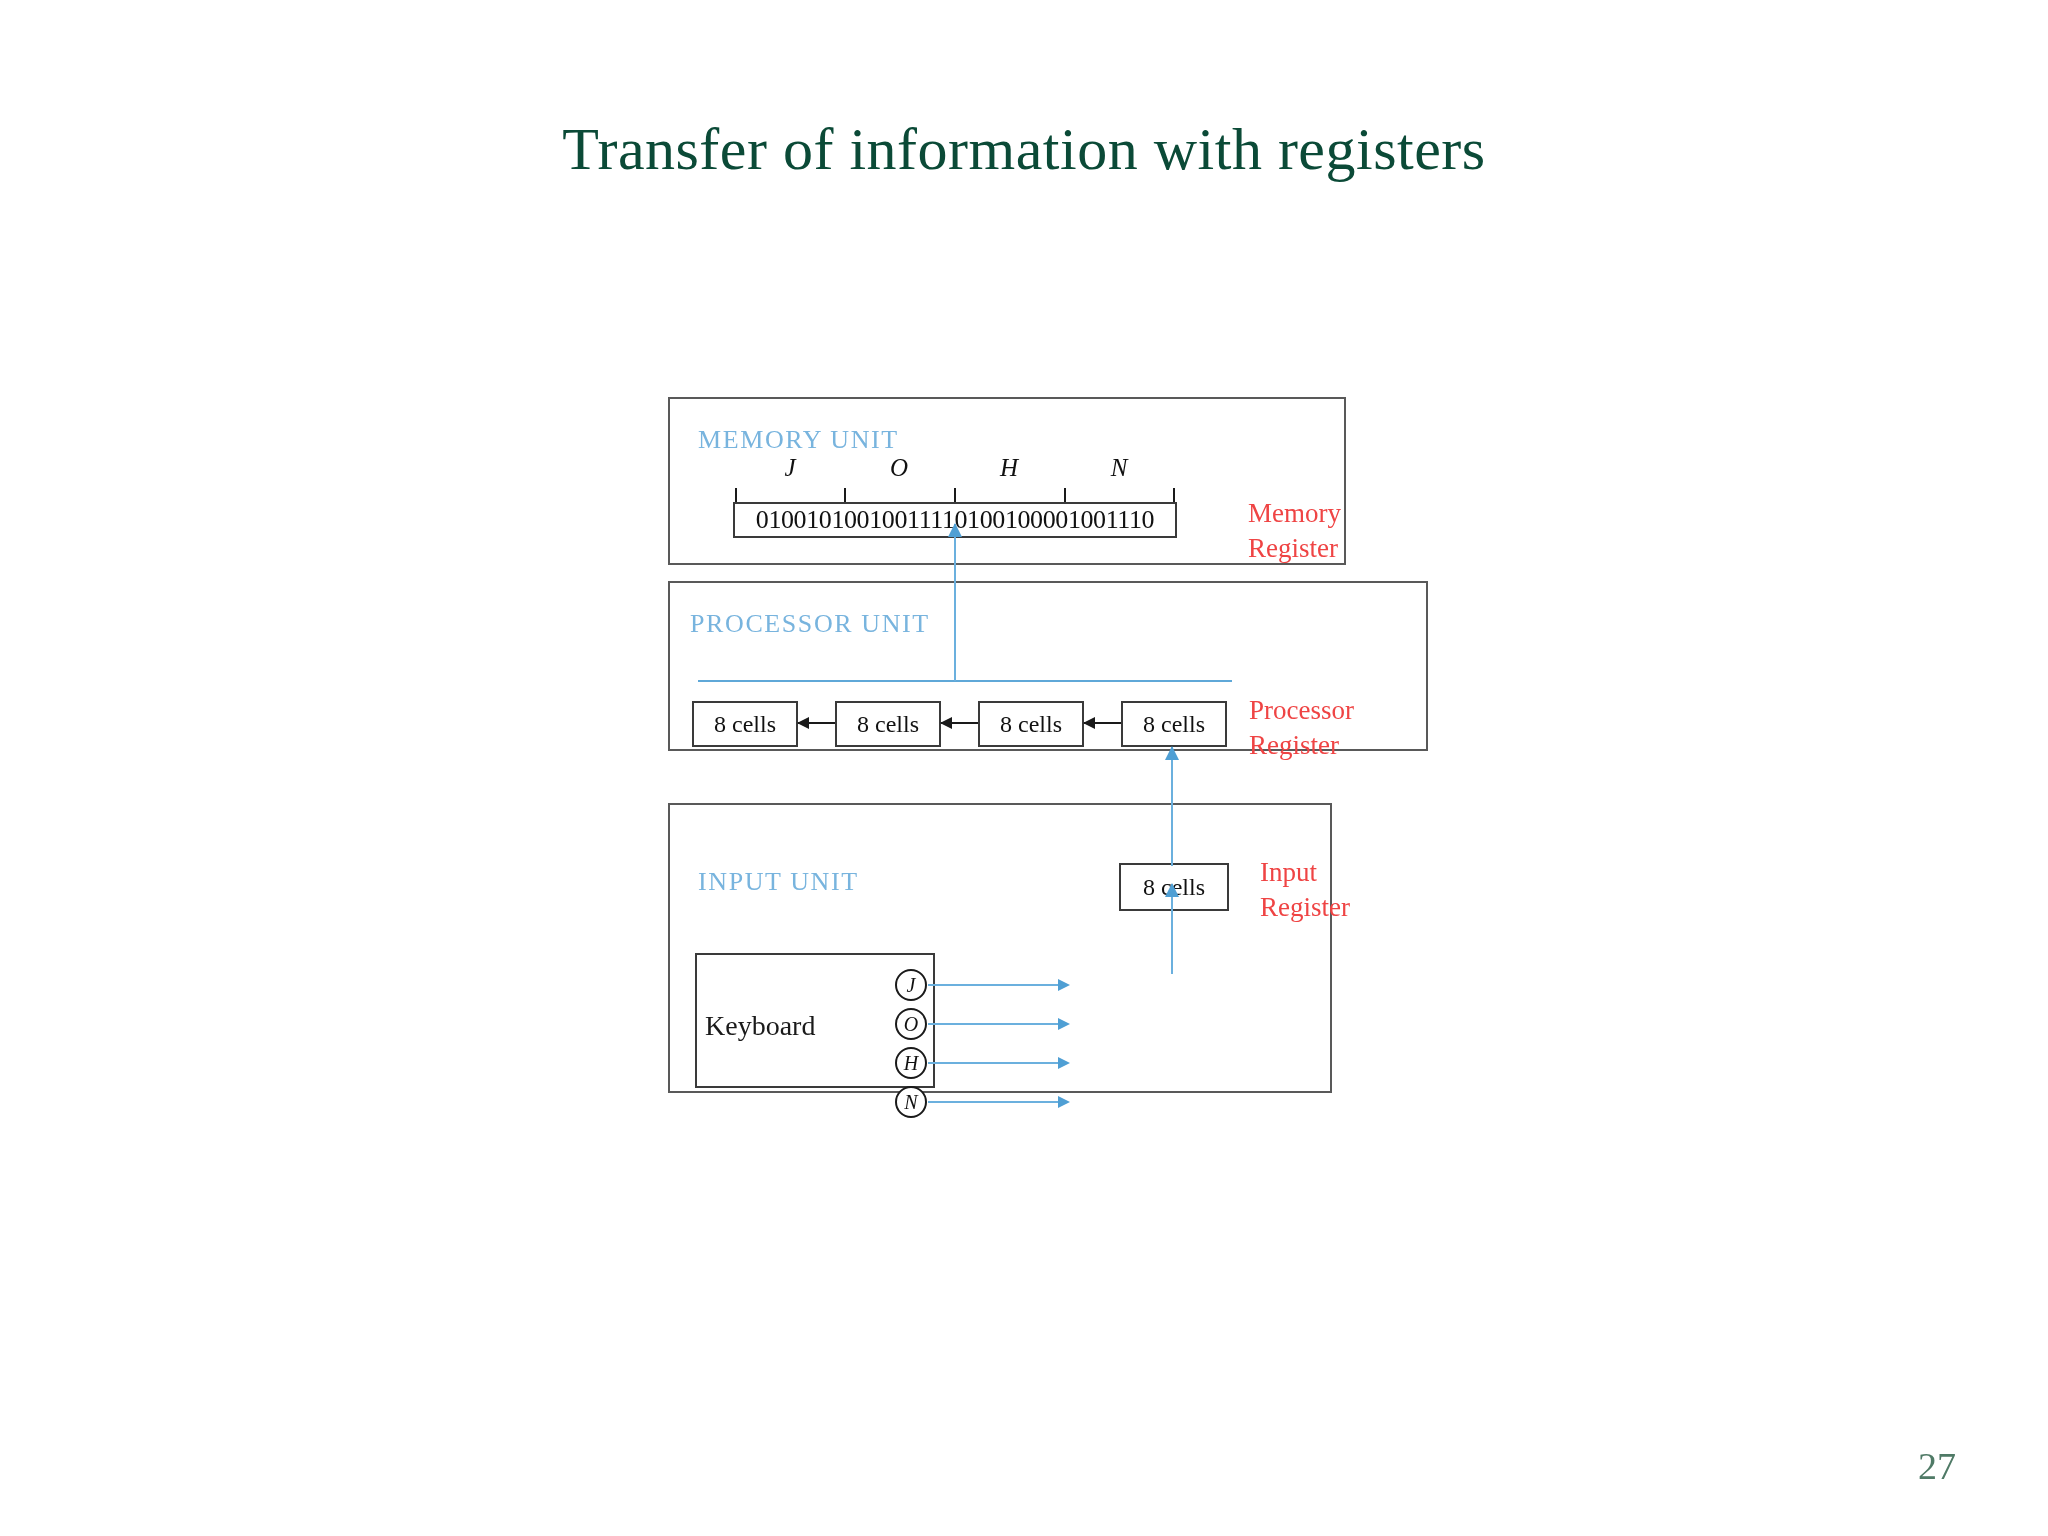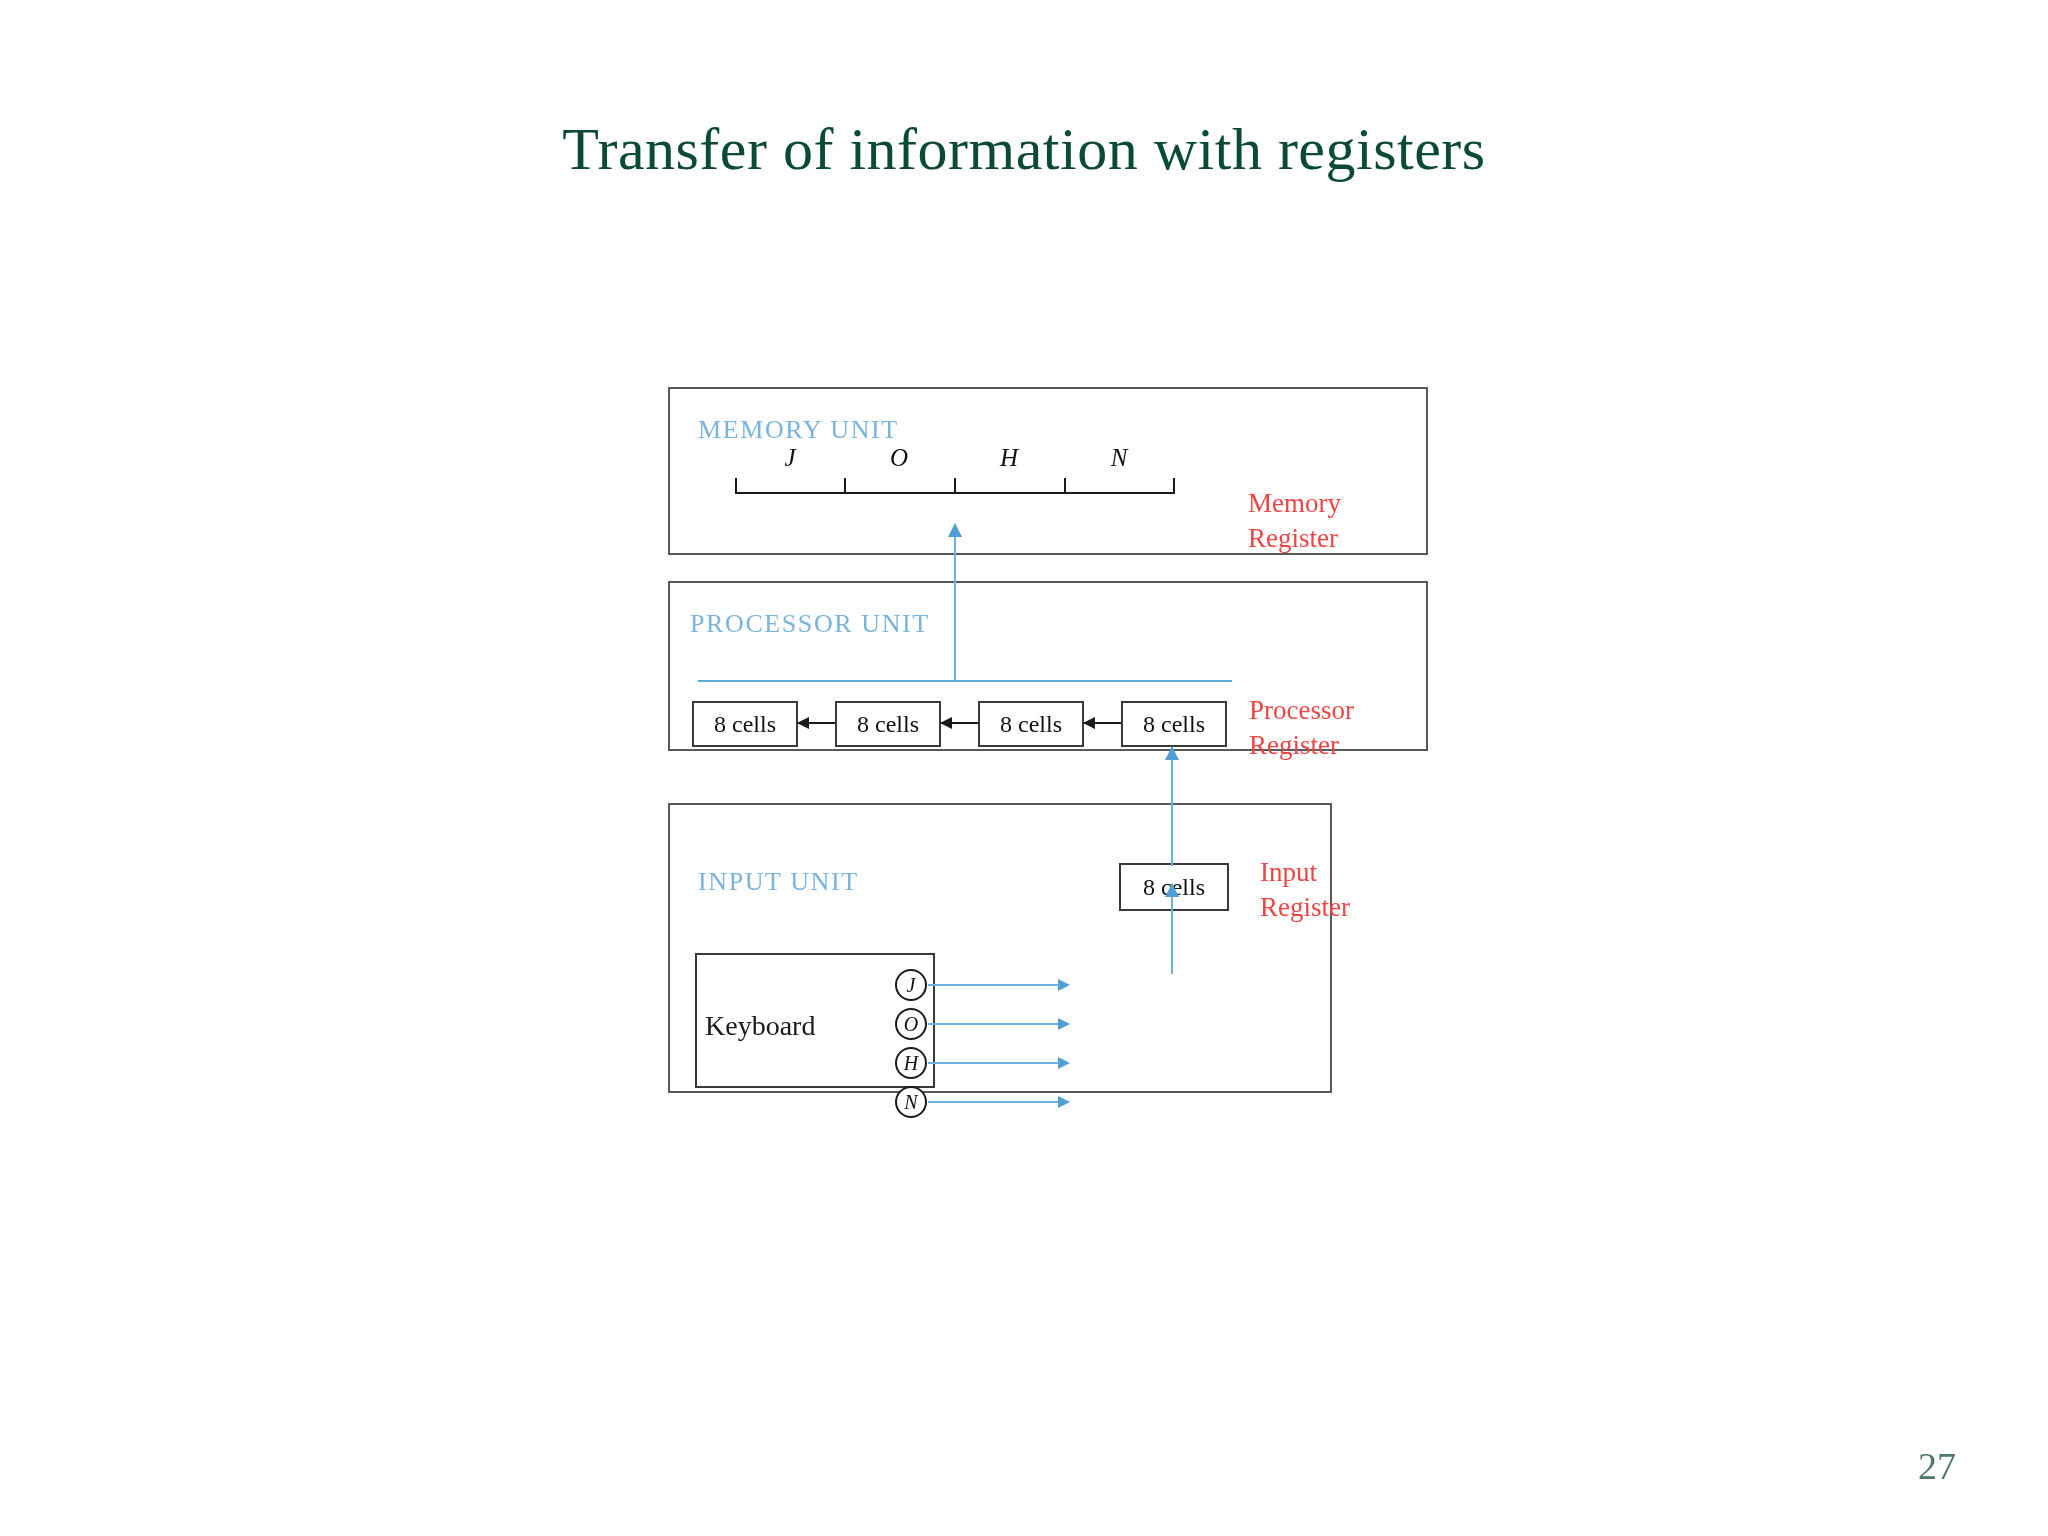--- a/index.html
+++ b/index.html
@@ -49,21 +49,21 @@
     height: 870px;
   }
 
   .unit-box {
     position: absolute;
     left: 0;
     box-sizing: border-box;
     border: 2px solid #595959;
     background: #ffffff;
   }
-  .unit-memory    { top: 2px;    width: 760px; height: 168px; }
+  .unit-memory    { top: 12px;    width: 678px; height: 168px; }
   .unit-processor { top: 196px; width: 760px; height: 170px; }
   .unit-input     { top: 393px; width: 664px; height: 290px; margin-top: 25px; }
 
   .unit-heading {
     position: absolute;
     font-family: "Liberation Serif", serif;
     font-size: 26px;
     letter-spacing: 1.6px;
     color: #78b4de;
     white-space: nowrap;
@@ -291,20 +291,21 @@
       <div class="mem-tick" style="left:219px;"></div>
       <div class="mem-tick" style="left:329px;"></div>
       <div class="mem-tick" style="left:438px;"></div>
 
       <div class="mem-letter" style="left:55px;">J</div>
       <div class="mem-letter" style="left:164px;">O</div>
       <div class="mem-letter" style="left:274px;">H</div>
       <div class="mem-letter" style="left:384px;">N</div>
     </div>
 
+    <div class="mem-register">01001010010011110100100001001110</div>
 
     <div class="side-label" style="left:578px; top:97px;">
       <div>Memory</div>
       <div>Register</div>
     </div>
   </div>
 
   <div class="unit-box unit-processor">
     <div class="unit-heading" style="left:20px; top:26px;">PROCESSOR UNIT</div>
 

